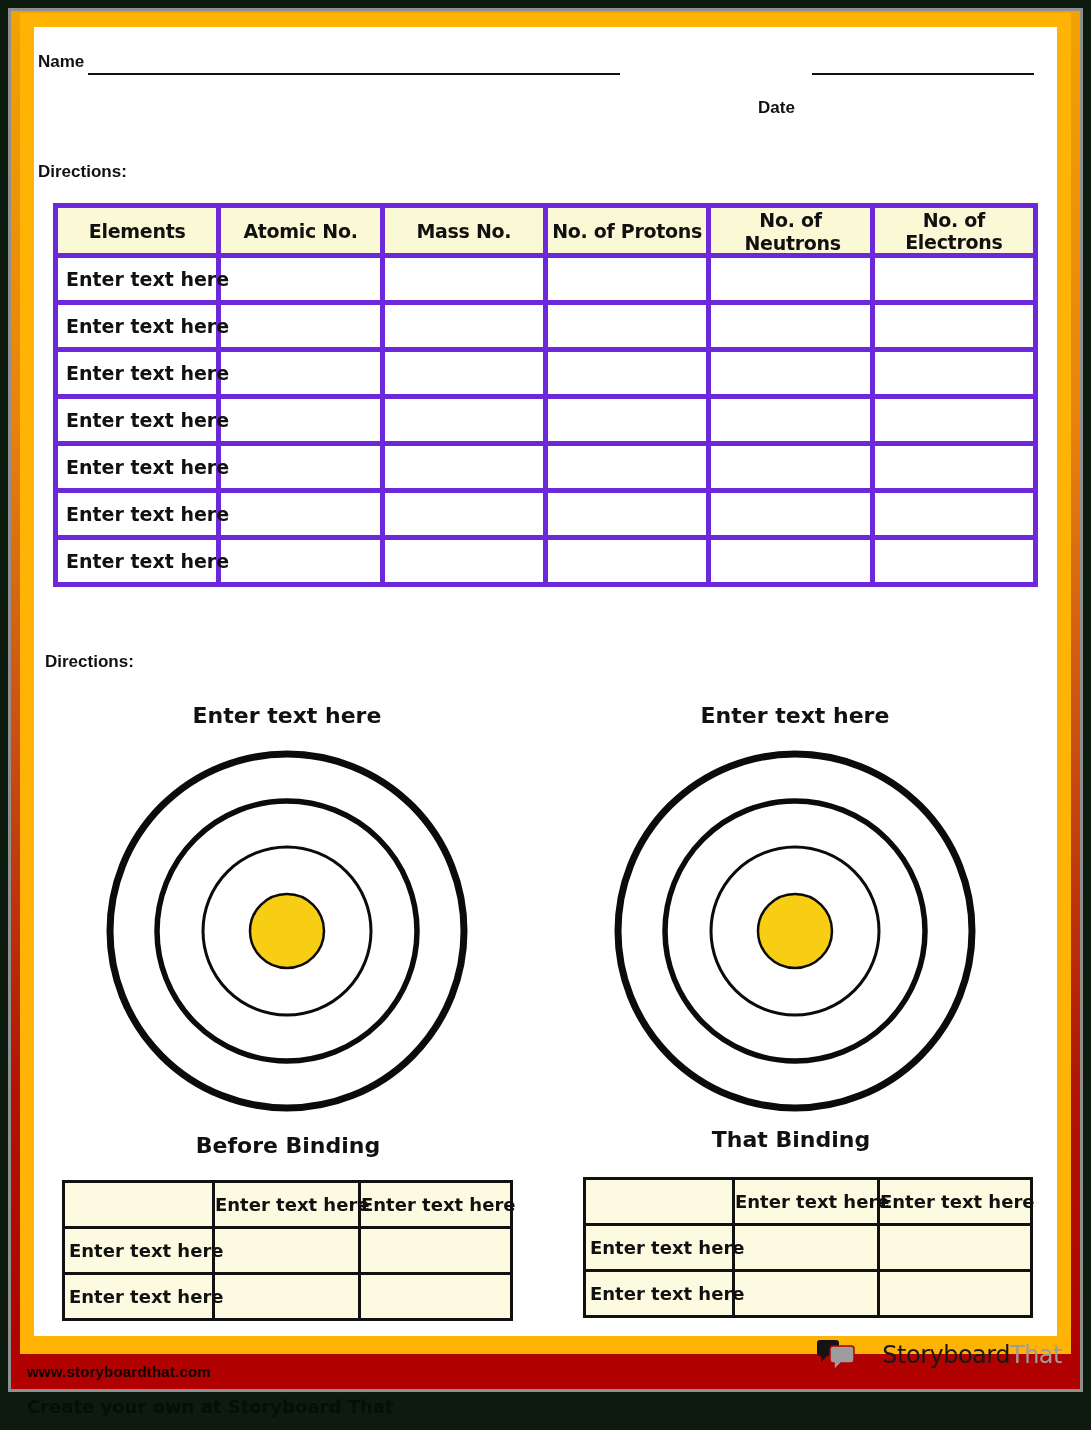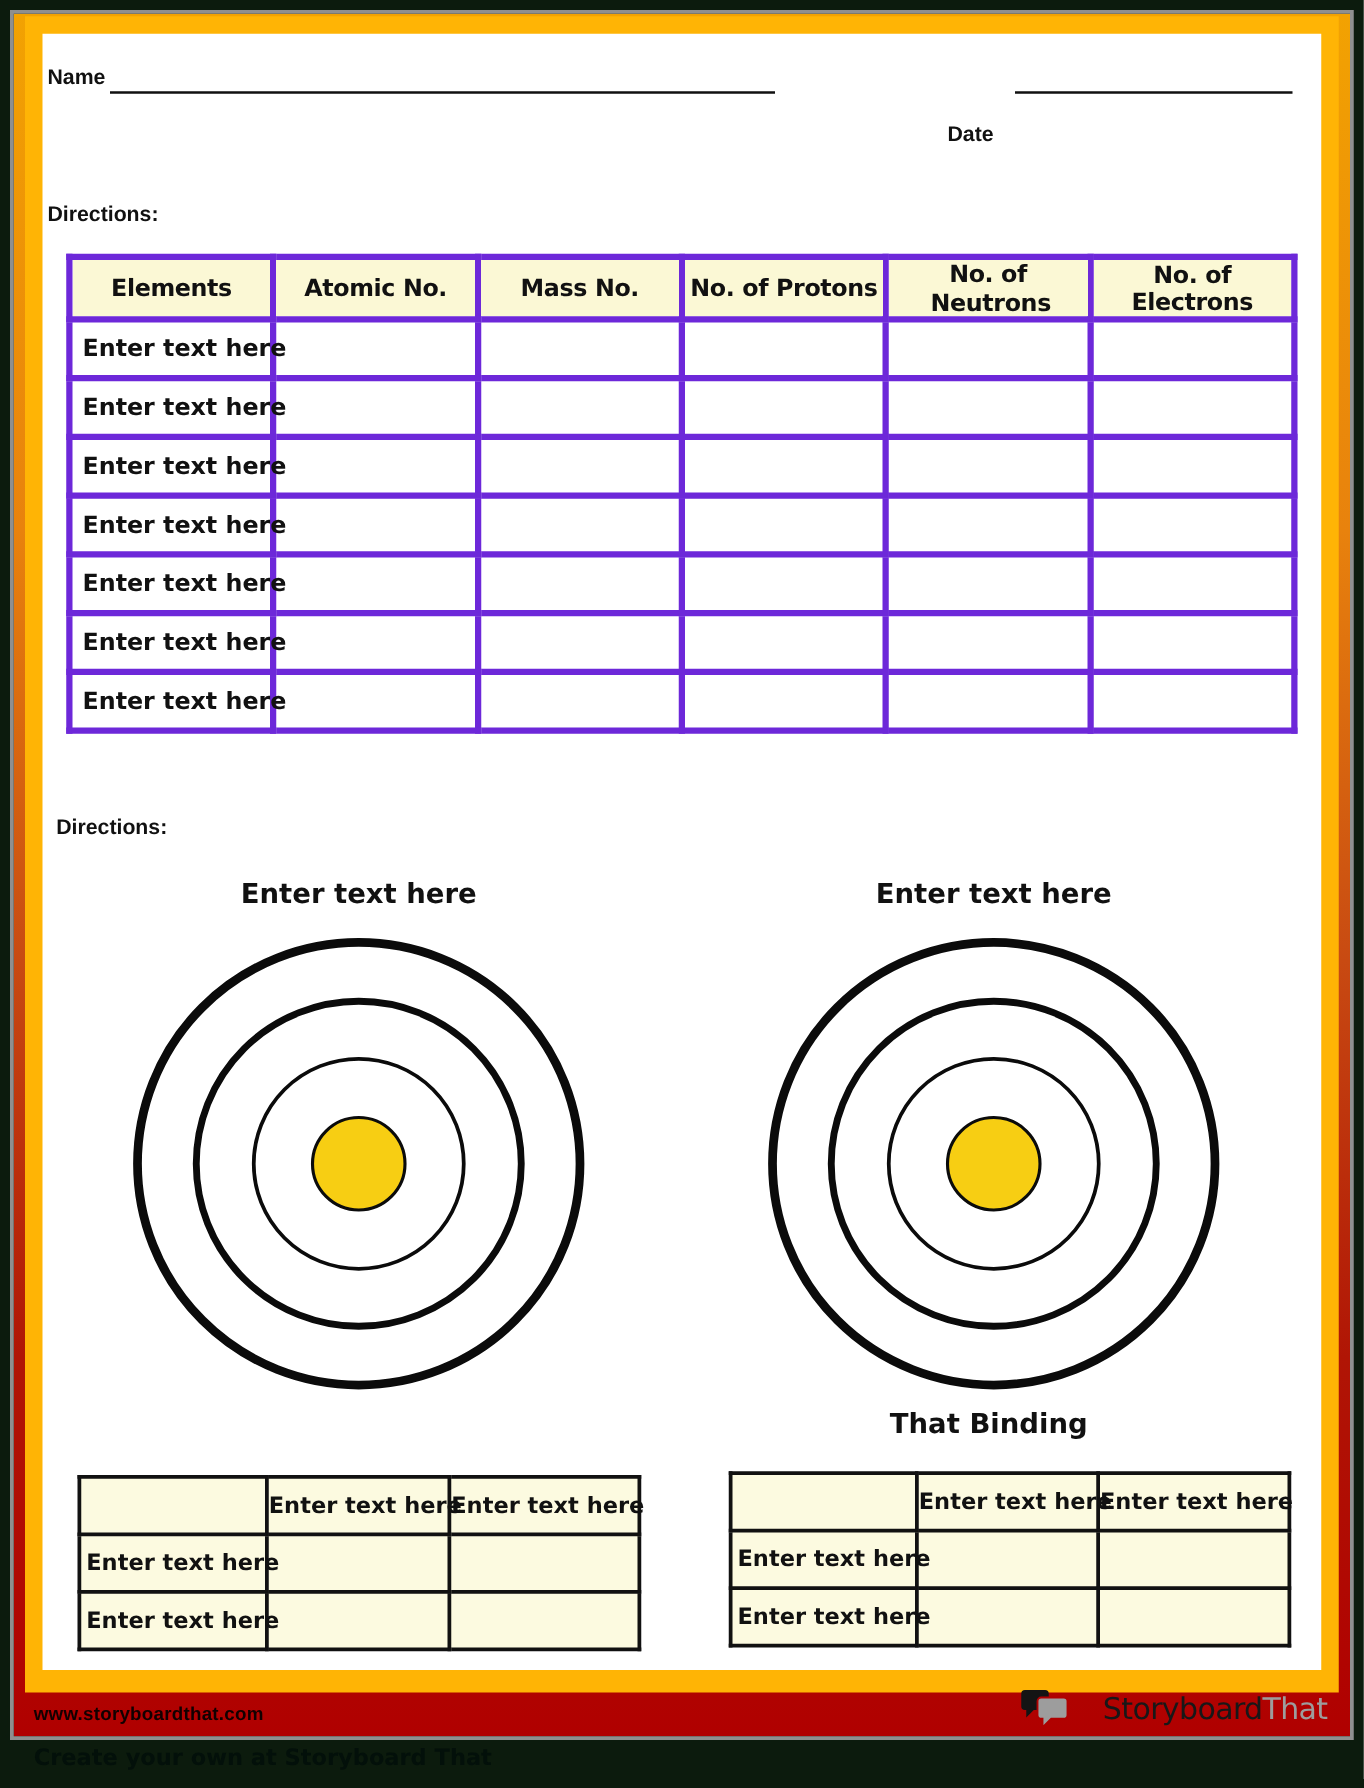--- a/index.html
+++ b/index.html
@@ -72,21 +72,21 @@
   }
   .bind-table td.c { text-align:center; }
   .bind-table td.l { text-align:left; padding-left:4px; }
 
   
   .footer-url {
     position:absolute; left:16px; bottom:9px; font-weight:bold; font-size:15px;
     color:#120000; letter-spacing:0.2px;
   }
   .logo {
-    position:absolute; right:18px; bottom:5px; display:flex; align-items:center; gap:24px;
+    position:absolute; right:18px; bottom:17px; display:flex; align-items:center; gap:24px;
   }
   .logo-text { font-family:"DejaVu Sans", sans-serif; font-size:24px; font-weight:500; letter-spacing:-0.5px; }
   .logo-text .p1 { color:#181818; }
   .logo-text .p2 { color:#9d9d9d; }
   .tagline {
     position:absolute; left:27px; top:1396px; font-family:"DejaVu Sans", sans-serif;
     font-weight:bold; font-size:18px; color:#03100a;
   }
 </style>
 </head>
@@ -187,20 +187,21 @@
         <circle cx="190" cy="190" r="37" fill="#F7CE13" stroke="#0b0b0b" stroke-width="2.5"></circle>
       </svg>
 
       <svg class="atom-svg" style="left:571px; top:714px;" width="380" height="380" viewBox="0 0 380 380">
         <circle cx="190" cy="190" r="177" fill="none" stroke="#0b0b0b" stroke-width="7"></circle>
         <circle cx="190" cy="190" r="130" fill="none" stroke="#0b0b0b" stroke-width="5.5"></circle>
         <circle cx="190" cy="190" r="84" fill="none" stroke="#0b0b0b" stroke-width="3"></circle>
         <circle cx="190" cy="190" r="37" fill="#F7CE13" stroke="#0b0b0b" stroke-width="2.5"></circle>
       </svg>
 
+      <div class="caption" style="left:104px; top:1106px;">Before Binding</div>
       <div class="caption" style="left:607px; top:1100px;">That Binding</div>
 
       <table class="bind-table" style="left:28px; top:1153px; width:448px;">
         <colgroup>
             <col style="width:150px">
             <col style="width:146px">
             <col style="width:152px">
           </colgroup>
         <tbody>
             <tr>

